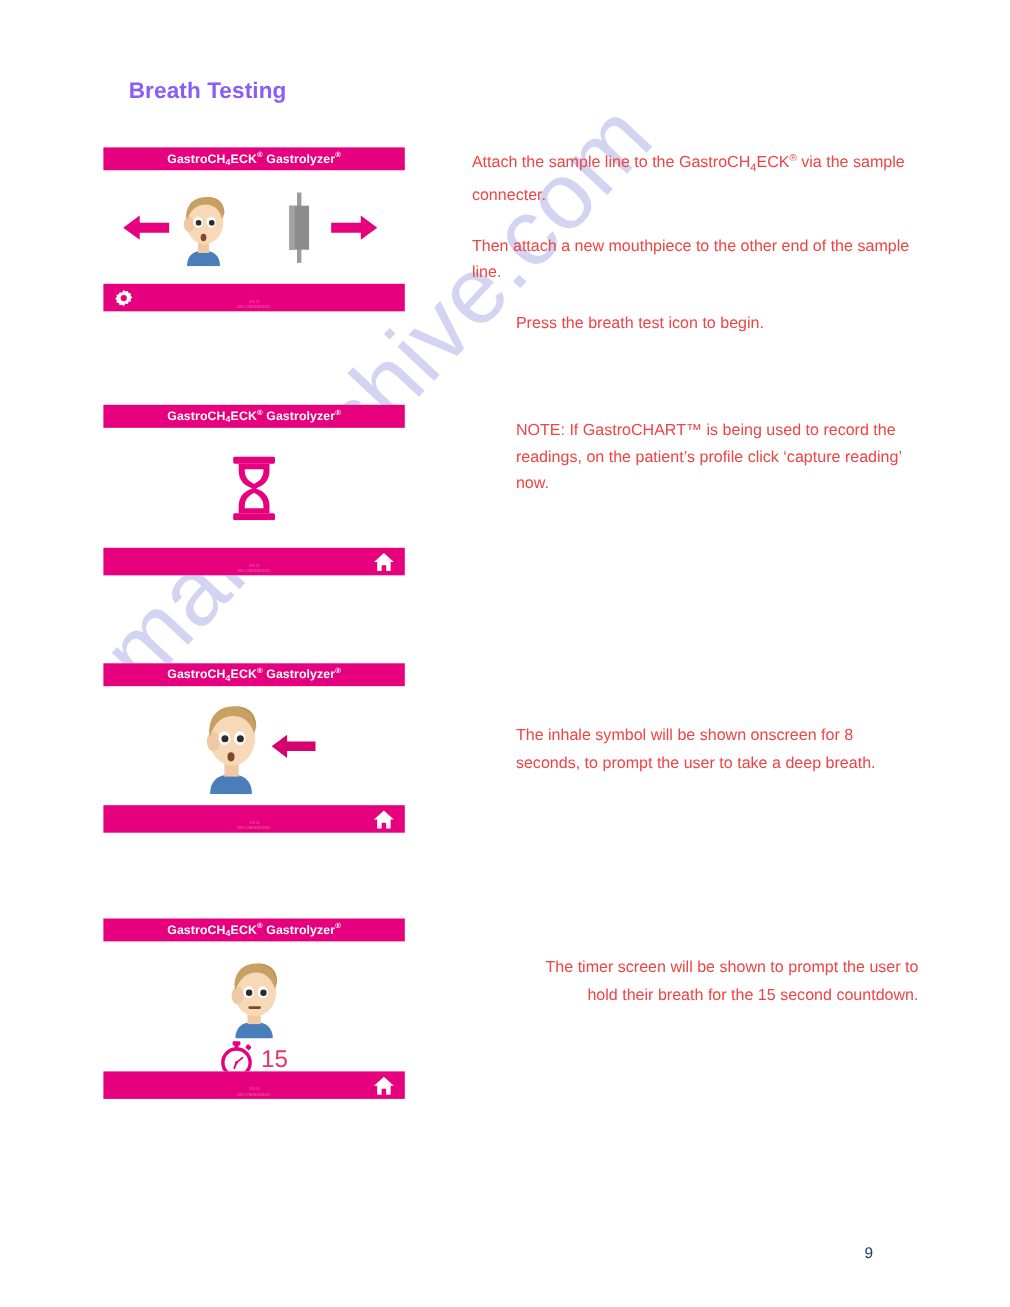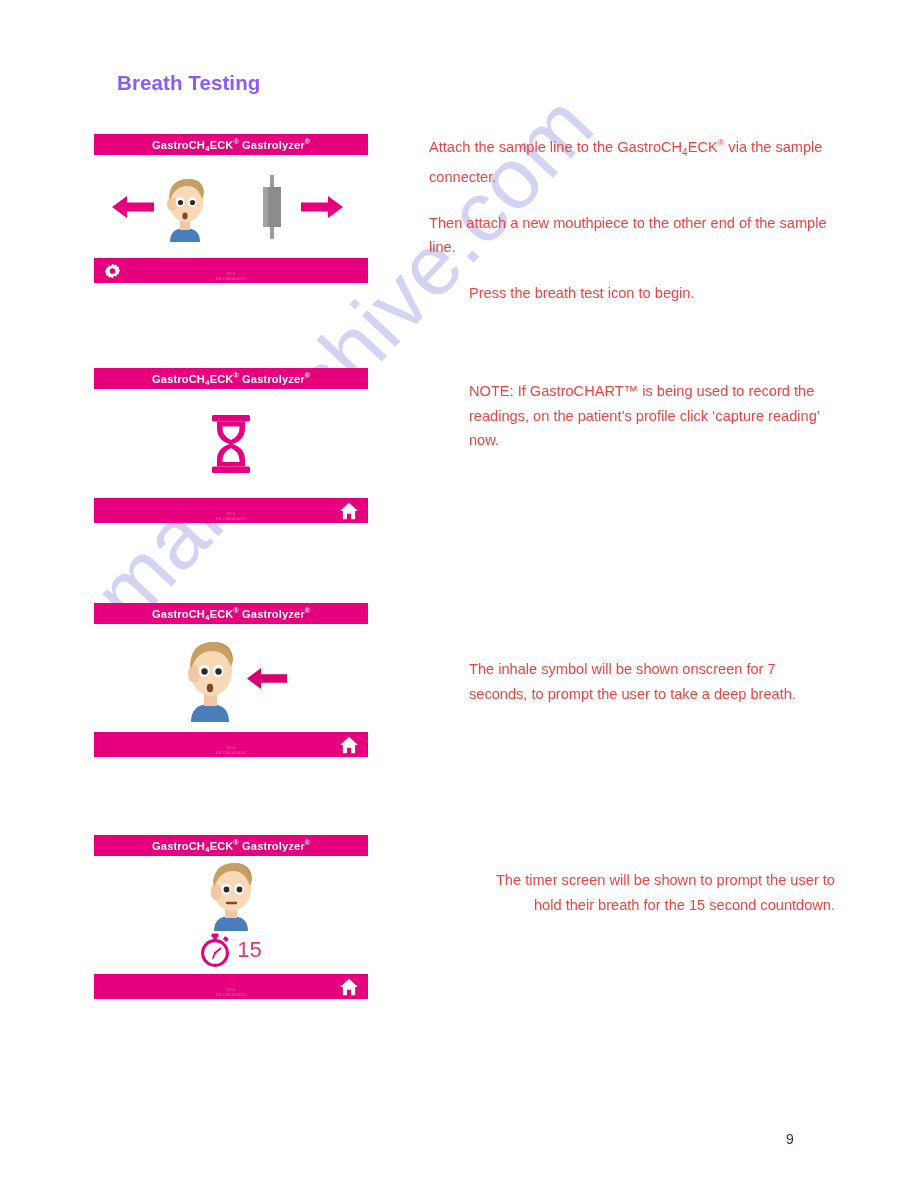--- a/index.html
+++ b/index.html
@@ -319,29 +319,29 @@
     </div>
     <span class="footer-icon-right">
       <svg width="20" height="18" viewBox="0 0 24 22">
         <path fill="#ffffff" d="M12 1 L23 11 L19.5 11 L19.5 21 L14.5 21 L14.5 14.5 L9.5 14.5 L9.5 21 L4.5 21 L4.5 11 L1 11 Z"></path>
       </svg>
     </span>
   </div>
 </div>
 
 <div class="body-text" style="top:657px;">
-  <p>The inhale symbol will be shown onscreen for 7 seconds, to prompt the user to take a deep breath.</p>
+  <p>The inhale symbol will be shown onscreen for 8 seconds, to prompt the user to take a deep breath.</p>
 </div>
 
 <div class="device" style="top:835px;">
   <div class="device-header">
     <div class="device-header-text"><span>GastroCH</span><sub>4</sub><span>ECK</span><sup>®</sup><span> Gastrolyzer</span><sup>®</sup></div>
   </div>
   <div class="device-body" style="height:118px;">
-    <div style="display:flex;flex-direction:column;align-items:center;justify-content:flex-start;height:100%;padding-top:3px;box-sizing:border-box;">
+    <div style="display:flex;flex-direction:column;align-items:center;justify-content:flex-start;height:100%;padding-top:16px;box-sizing:border-box;">
       <span>
         <svg width="62" height="72" viewBox="0 0 62 72">
           <path d="M14 72 Q14 57 31 57 Q48 57 48 72 Z" fill="#4a7ebb"></path>
           <rect x="25" y="46" width="12" height="13" fill="#f0c9a4"></rect>
           <ellipse cx="32" cy="30" rx="19" ry="22" fill="#f7d9b8"></ellipse>
           <ellipse cx="16" cy="33" rx="5.5" ry="8" fill="#f0c9a4"></ellipse>
           <path d="M13 23 Q15 4 34 4 Q52 4 52 21 L50 27 Q45 12 33 12 Q20 12 14 28 Z" fill="#c9a063"></path>
           <path d="M34 4 Q49 4 52 20 L47 10 Q42 5 34 4 Z" fill="#b38c50"></path>
           <ellipse cx="26" cy="30" rx="4.8" ry="5.5" fill="#ffffff"></ellipse>
           <ellipse cx="39" cy="30" rx="4.8" ry="5.5" fill="#ffffff"></ellipse>

